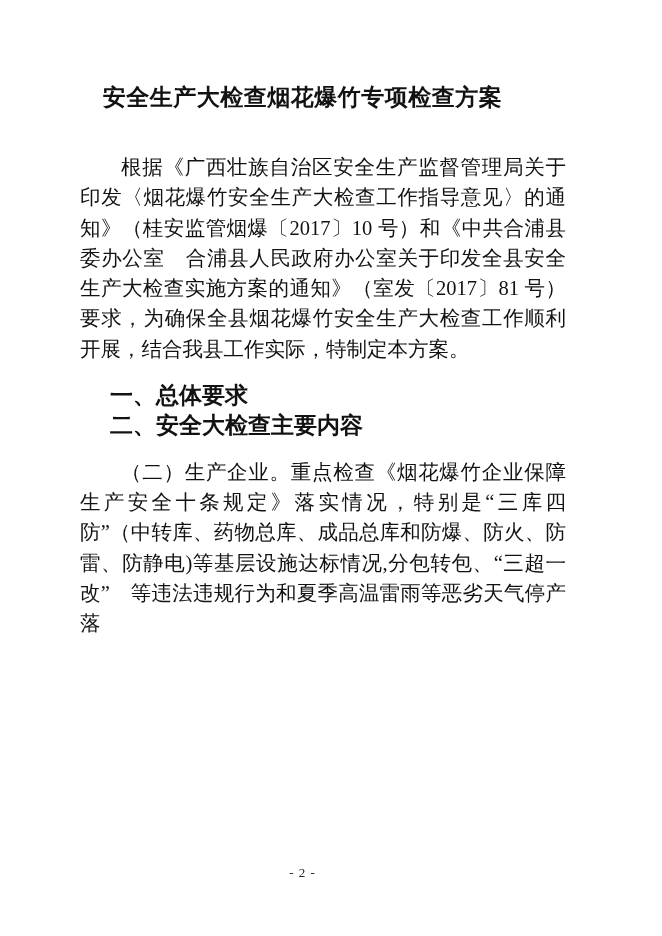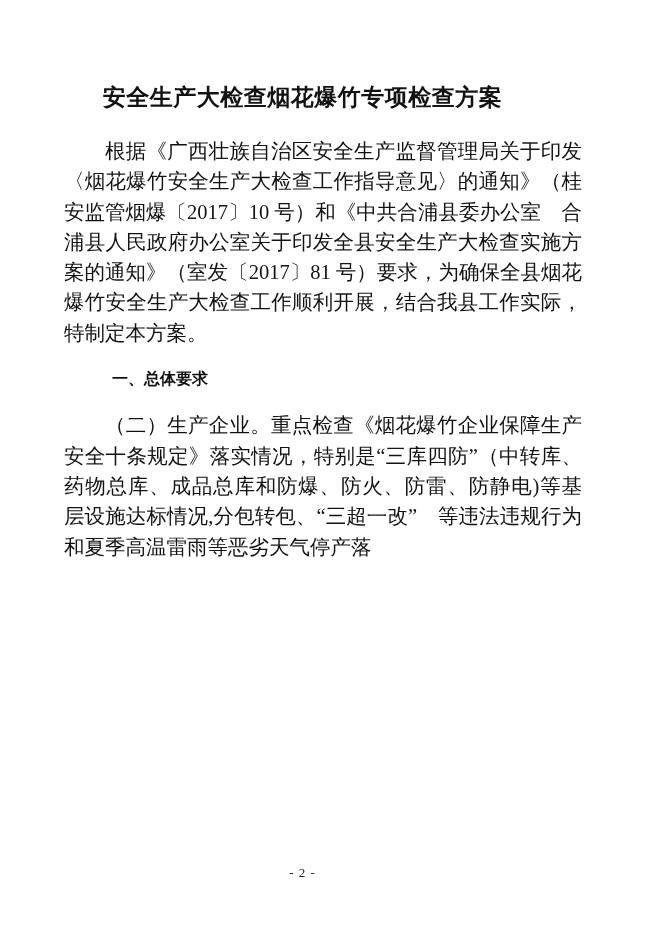--- a/index.html
+++ b/index.html
@@ -31,29 +31,29 @@
     position: absolute;
     top: 136px;
     left: 64px;
     width: 518px;
     font-size: 20.5px;
     line-height: 30.3px;
     text-align: justify;
     text-justify: inter-ideograph;
   }
   .para {
-    margin: 0;
+    margin: 16px;
     text-indent: 2em;
   }
   .heading {
-    margin: 16px;
+    margin: 0;
     text-indent: 2em;
     font-family: "Liberation Sans", "DejaVu Sans", sans-serif;
     font-weight: 700;
-    font-size: 16px;
+    font-size: 23px;
   }
   .doc-footer {
     position: absolute;
     top: 865px;
     left: 0;
     width: 100%;
     text-align: center;
     font-size: 13px;
     letter-spacing: 1px;
     color: #222222;
@@ -61,17 +61,18 @@
 </style>
 </head>
 <body>
 
 <div class="page">
   <h1 class="doc-title">安全生产大检查烟花爆竹专项检查方案</h1>
 
   <div class="doc-body">
     <p class="para">根据《广西壮族自治区安全生产监督管理局关于印发〈烟花爆竹安全生产大检查工作指导意见〉的通知》（桂安监管烟爆〔2017〕10 号）和《中共合浦县委办公室　合浦县人民政府办公室关于印发全县安全生产大检查实施方案的通知》（室发〔2017〕81 号）要求，为确保全县烟花爆竹安全生产大检查工作顺利开展，结合我县工作实际，特制定本方案。</p>
     <p class="heading">一、总体要求</p>
+    <p class="heading">二、安全大检查主要内容</p>
     <p class="para">（二）生产企业。重点检查《烟花爆竹企业保障生产安全十条规定》落实情况，特别是“三库四防”（中转库、药物总库、成品总库和防爆、防火、防雷、防静电)等基层设施达标情况,分包转包、“三超一改”　等违法违规行为和夏季高温雷雨等恶劣天气停产落</p>
   </div>
 
   <div class="doc-footer">- 2 -</div>
 </div>
 
 </body></html>

